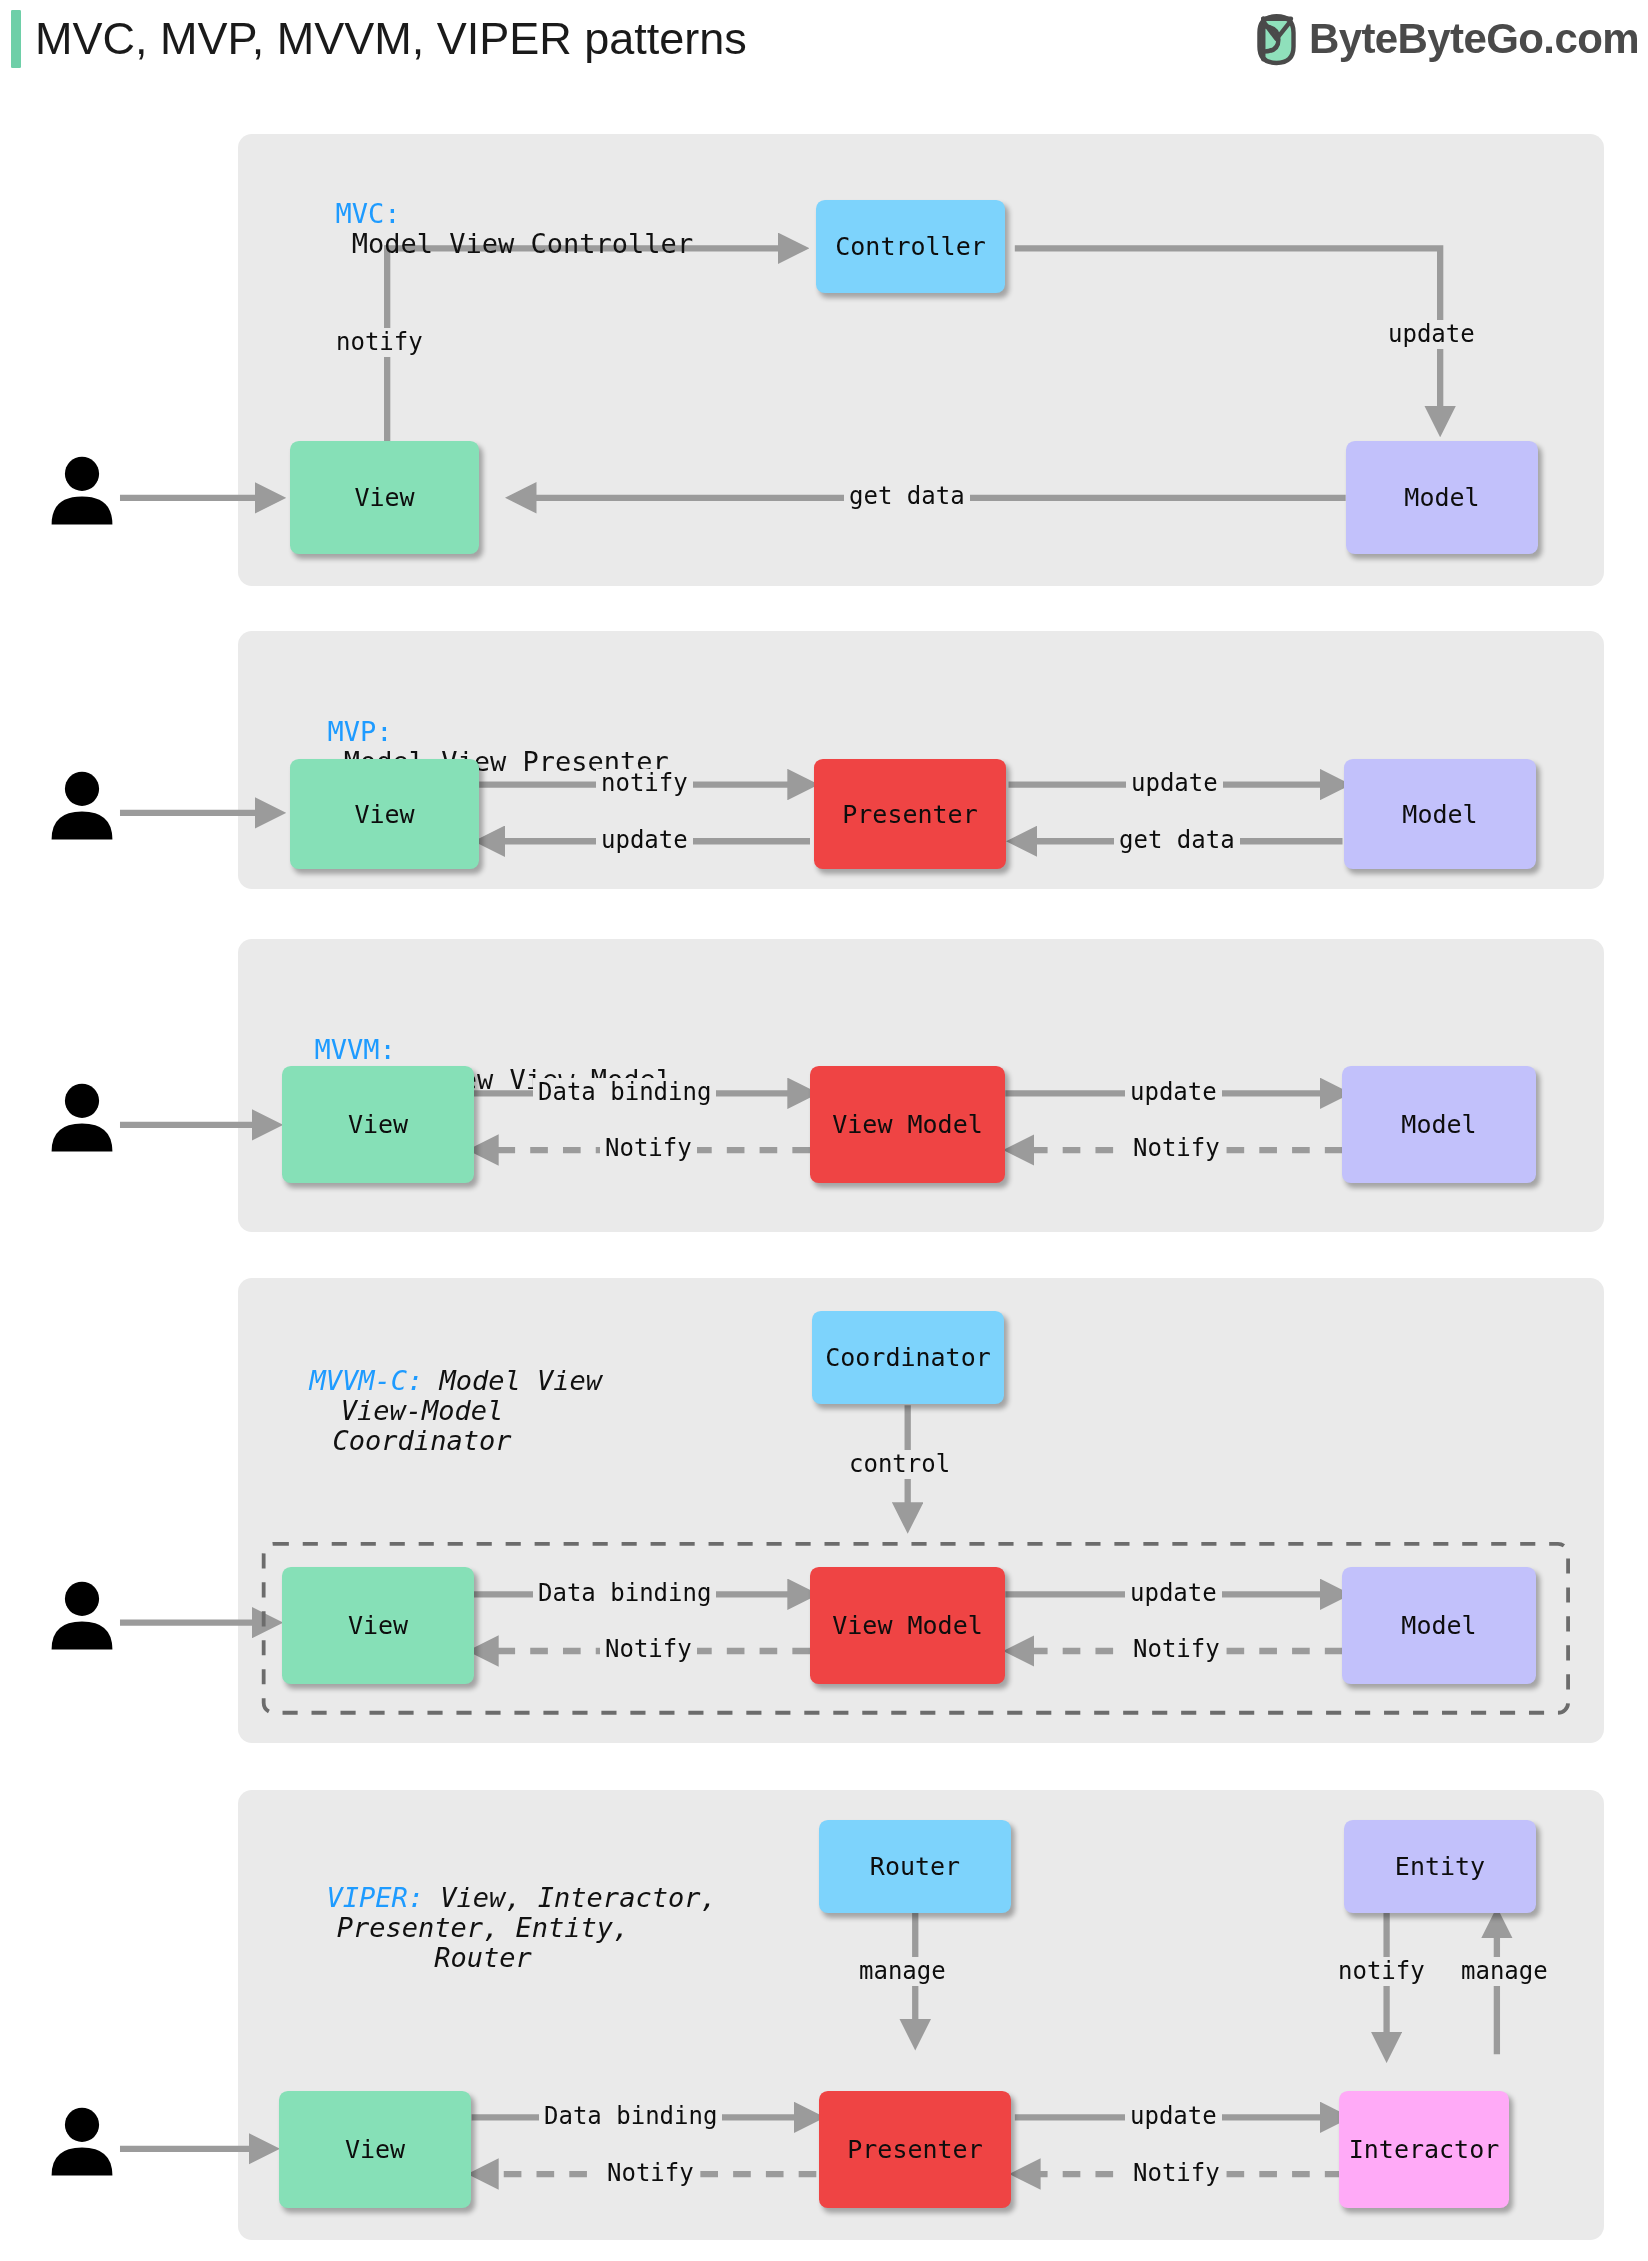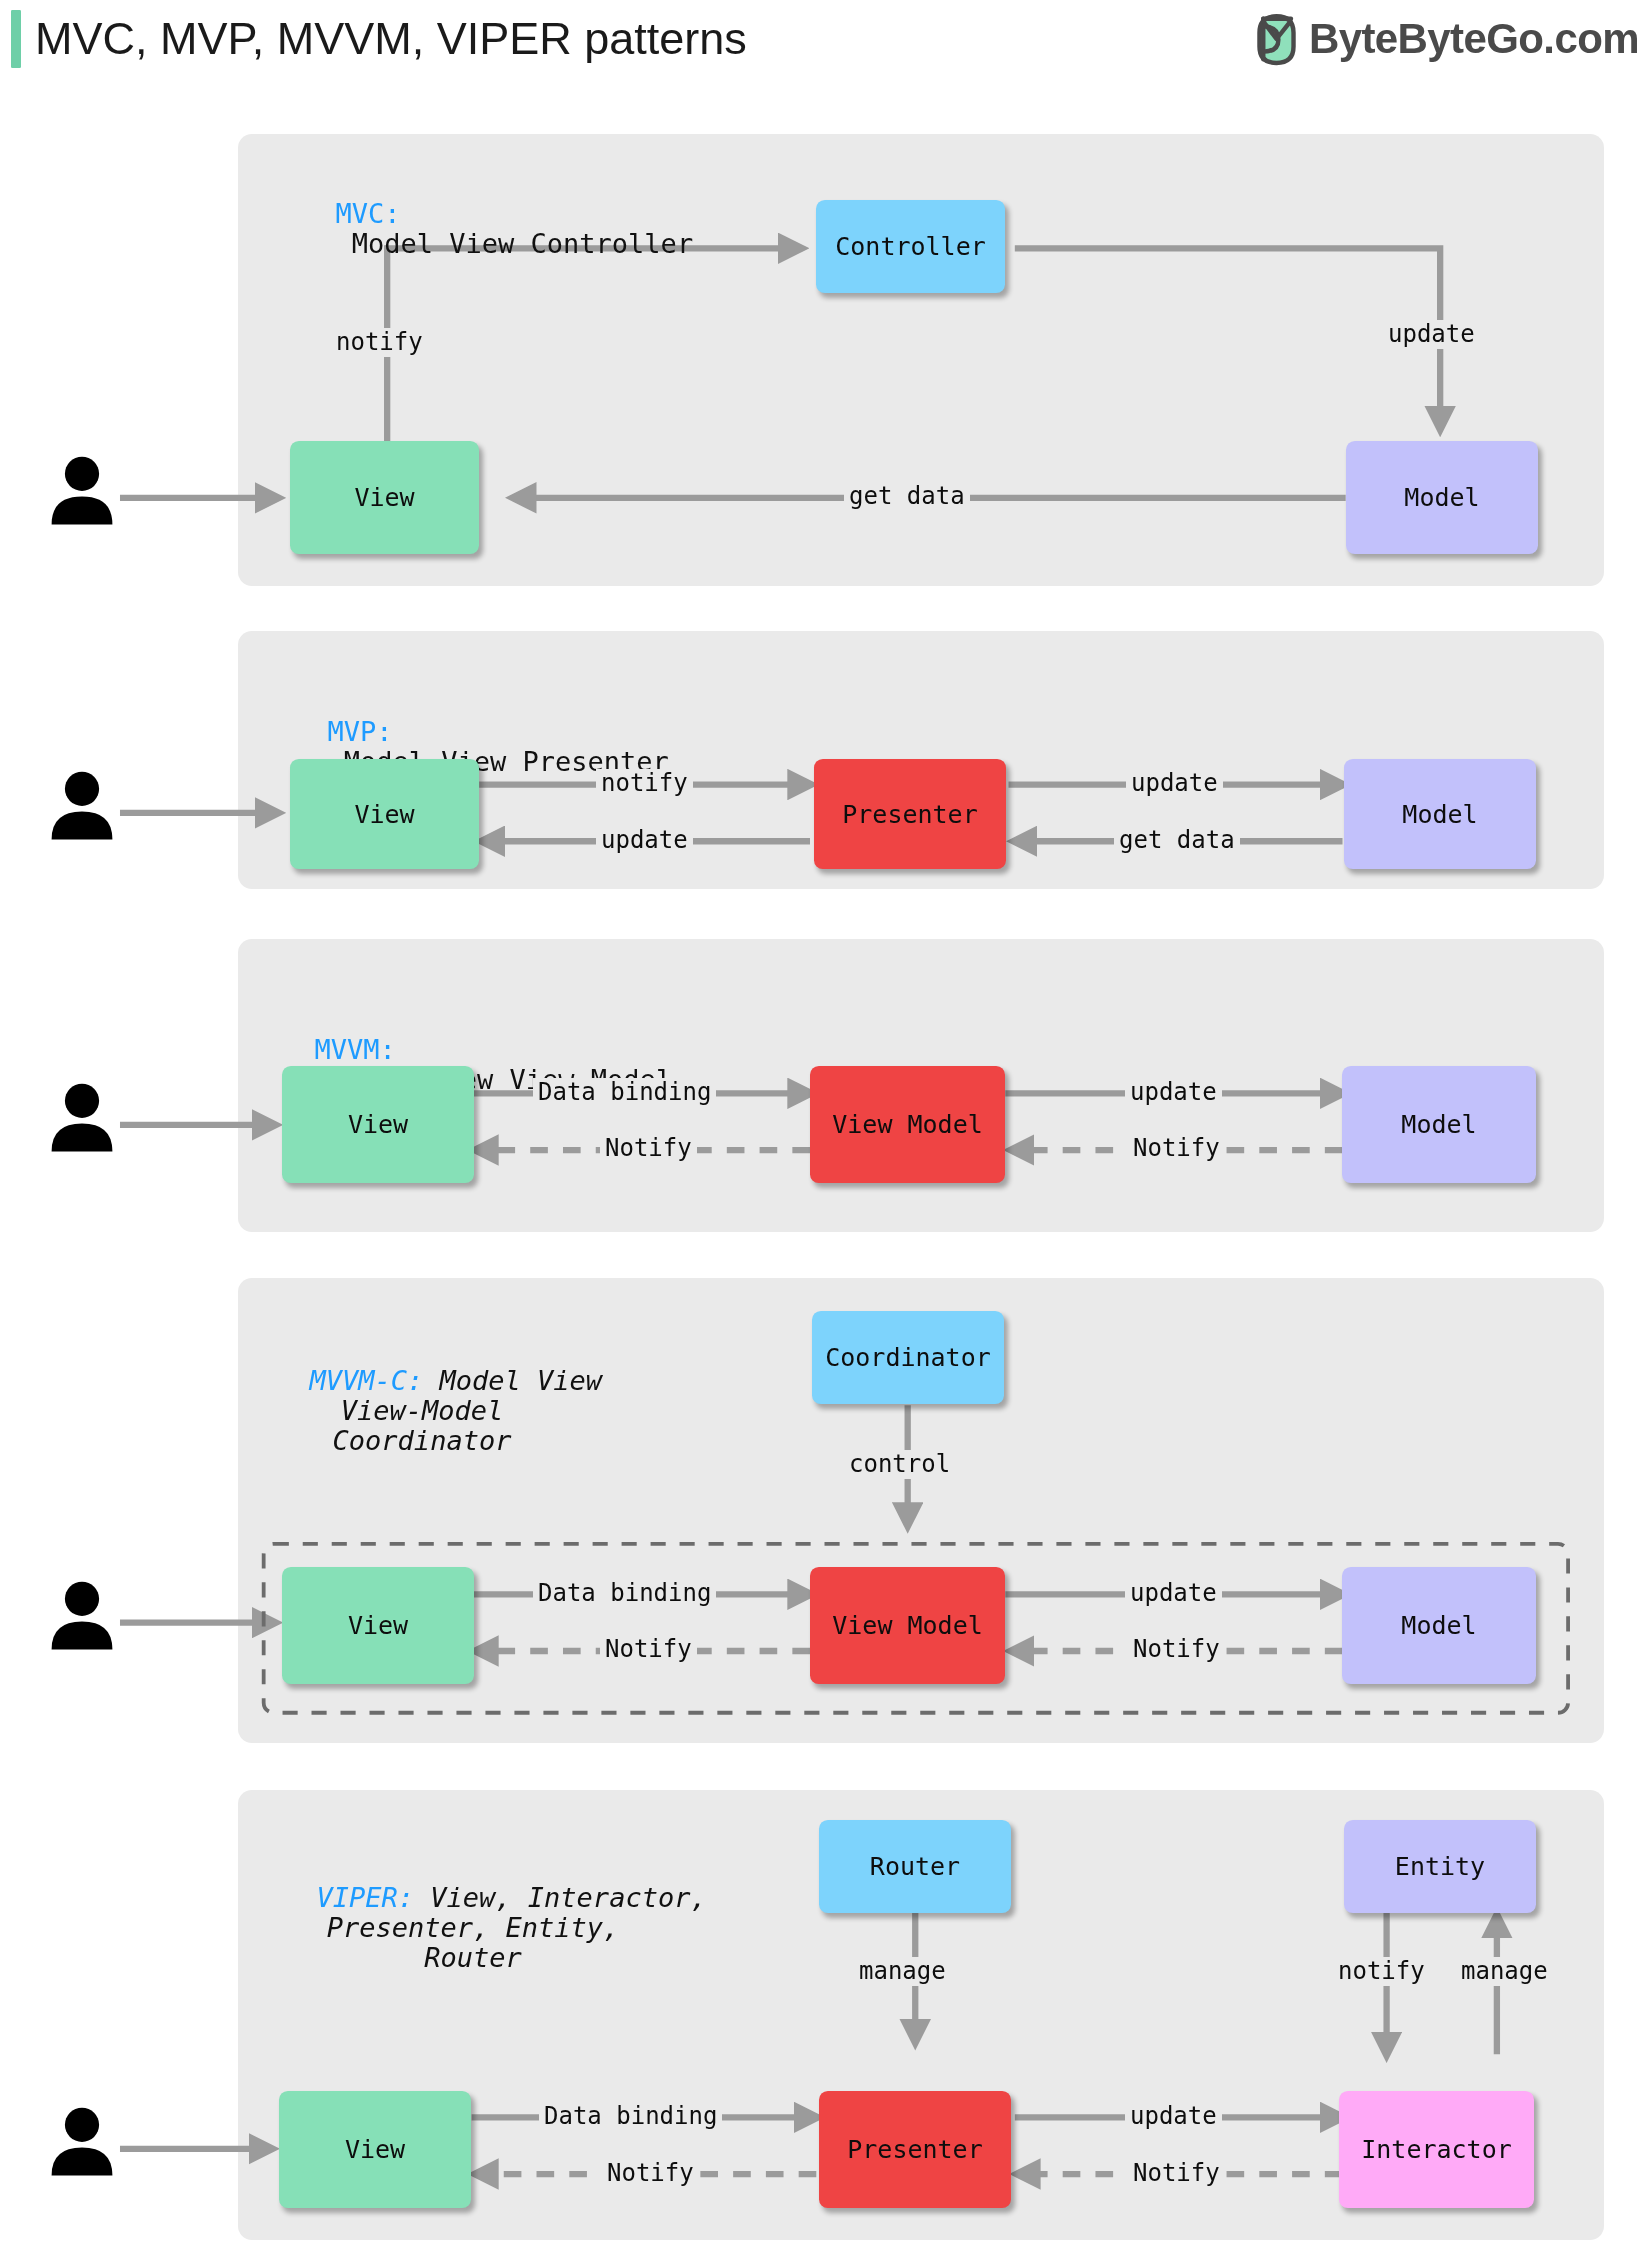--- a/index.html
+++ b/index.html
@@ -217,36 +217,36 @@
   </div>
 <div class="node n-model" style="left:1342px;top:1567px;width:194px;height:117px;">
     <span>Model</span>
   </div>
 <div class="elabel" style="left:844px;top:1450px;">control</div>
 <div class="elabel" style="left:533px;top:1579px;">Data binding</div>
 <div class="elabel" style="left:600px;top:1635px;">Notify</div>
 <div class="elabel" style="left:1125px;top:1579px;">update</div>
 <div class="elabel" style="left:1128px;top:1635px;">Notify</div>
 
-<div class="panel-title ralign" style="left:284px;top:1853px;width:378px;">
+<div class="panel-title ralign" style="left:294px;top:1853px;width:378px;">
   <span class="kw">VIPER:</span><span> View, Interactor,<br>Presenter, Entity,<br>Router</span>
 </div>
 <div class="node n-ctrl" style="left:819px;top:1820px;width:192px;height:93px;">
     <span>Router</span>
   </div>
 <div class="node n-model" style="left:1344px;top:1820px;width:192px;height:93px;">
     <span>Entity</span>
   </div>
 <div class="node n-view" style="left:279px;top:2091px;width:192px;height:117px;">
     <span>View</span>
   </div>
 <div class="node n-pres" style="left:819px;top:2091px;width:192px;height:117px;">
     <span>Presenter</span>
   </div>
-<div class="node n-inter" style="left:1339px;top:2091px;width:195px;height:117px;">
+<div class="node n-inter" style="left:1339px;top:2091px;width:170px;height:117px;">
     <span>Interactor</span>
   </div>
 <div class="elabel" style="left:854px;top:1957px;">manage</div>
 <div class="elabel" style="left:1333px;top:1957px;">notify</div>
 <div class="elabel" style="left:1456px;top:1957px;">manage</div>
 <div class="elabel" style="left:539px;top:2102px;">Data binding</div>
 <div class="elabel" style="left:602px;top:2159px;">Notify</div>
 <div class="elabel" style="left:1125px;top:2102px;">update</div>
 <div class="elabel" style="left:1128px;top:2159px;">Notify</div>
 

